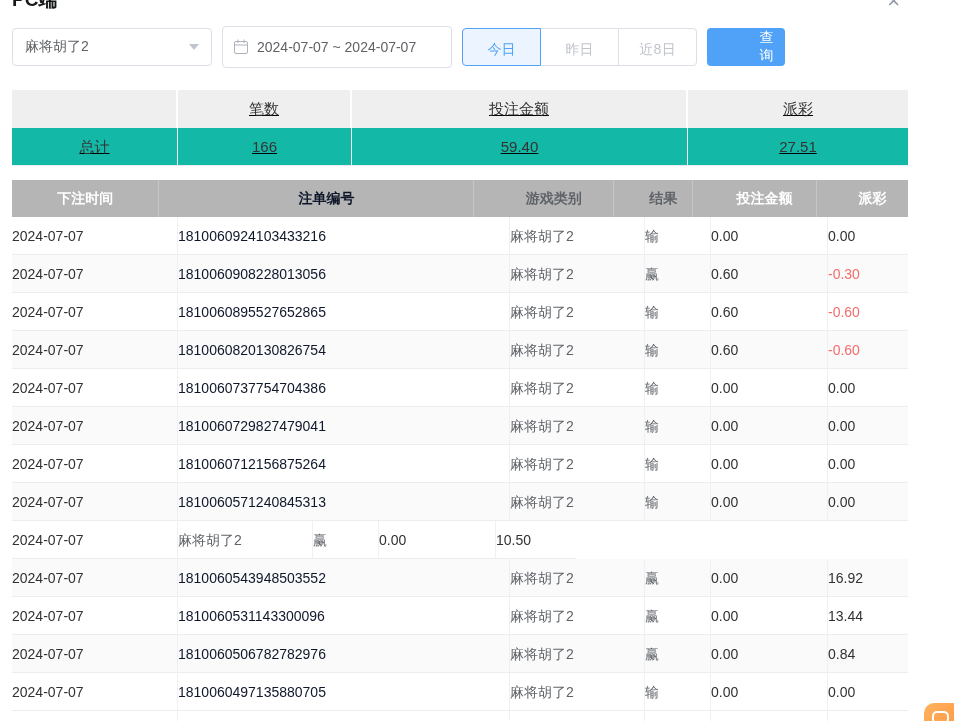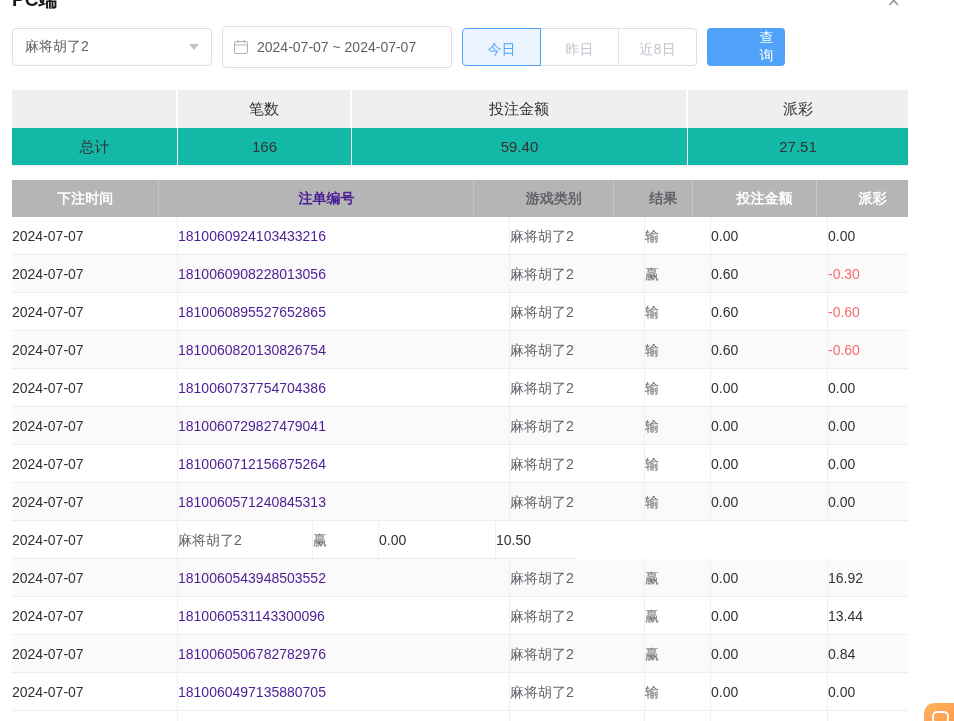--- a/index.html
+++ b/index.html
@@ -34,39 +34,39 @@
   .qbtn:first-child { border-radius:4px 0 0 4px; margin-left:0; }
   .qbtn:last-child { border-radius:0 4px 4px 0;font-family:Liberation Mono, monospace; }
   .qbtn.active { color:#4fa2f8; border-color:#4fa2f8; background:#ecf5ff; position:relative; z-index:1; }
   .query-btn {
     margin-left:10px; width:78px; height:38px; background:#4fa2f8; border:none; border-radius:4px;
     color:#fff; font-size:14px; cursor:pointer; font-family:inherit;padding-left:47px;
   }
 
   
   .summary { position:absolute; top:90px; left:12px; width:896px; font-size:15px; }
-  .srow { display:flex; height:38px; line-height:38px; text-align:center; }
+  .srow { display:flex; height:38px; line-height:38px; text-align:center;text-decoration:underline; }
   .shead .scell { background:#efefef; color:#333; border-right:2px solid #fff; }
   .shead .scell:last-child { border-right:none; }
   .sdata .scell { background:#14b8a6; color:#333; border-bottom:1px solid #ebebeb; border-right:1px solid #f5f5f5; }
   .sdata .scell:last-child { border-right:none; }
   .s-label { width:166px; } .s-count { width:174px; } .s-bet { width:336px; } .s-pay { width:220px; }
 
   
   .mtable { position:absolute; top:180px; left:12px; width:896px; font-size:14px; }
   .thead { display:flex; height:37px; line-height:37px; background:#b5b5b5; color:#fff; text-align:center; font-weight:bold;gap:20px; }
   .th { border-right:1px solid #c6c6c6; }
   .th:last-child { border-right:none; }
   .trow { display:flex; height:38px; line-height:38px; text-align:left; background:#fff; }
   .trow.alt { background:#fafafa; }
   .td { border-right:1px solid #f0f0f0; border-bottom:1px solid #ededed; color:#303133; overflow:hidden; }
   .td:last-child { border-right:none; }
   .c-time { width:166px; } .c-id { width:332px; } .c-game { width:135px; }
   .c-result { width:66px; } .c-bet { width:117px; } .c-pay { width:80px; }
-  .c-id { color:#4c1d95; }
+  .c-id { color:#0f172a; }
   .c-game, .c-result { color:#5f6368; }
   .neg { color:#f56c6c; }
 
   
   .chat {
     position:absolute; right:-14px; bottom:-26px; width:44px; height:44px; border-radius:10px;
     background:linear-gradient(135deg,#ffb25e,#ff8c3a); cursor:pointer;
   }
   .chat::after {
     content:""; position:absolute; left:8px; top:8px; width:13px; height:9px;

